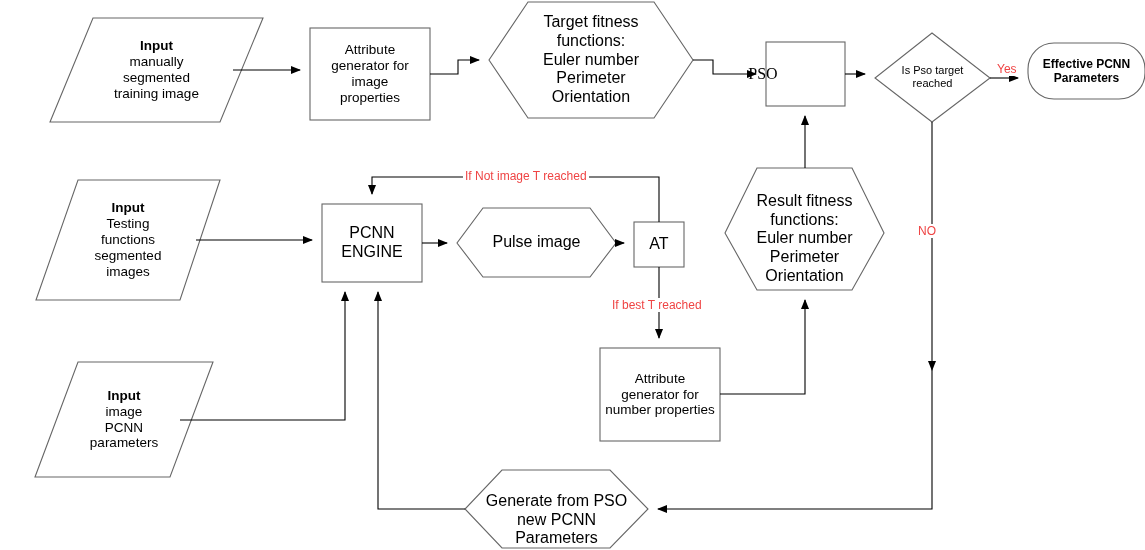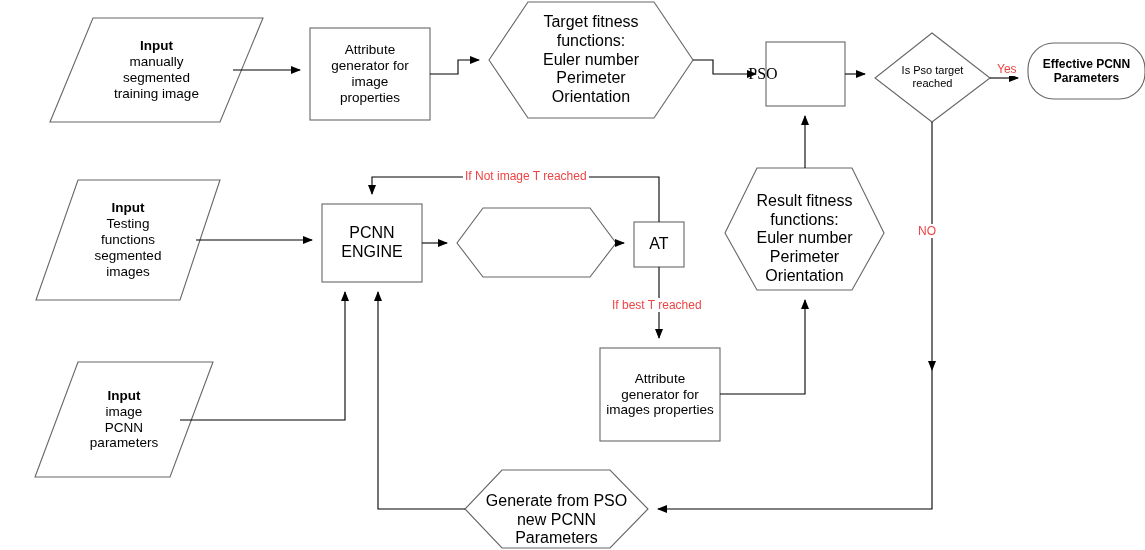--- a/index.html
+++ b/index.html
@@ -151,20 +151,23 @@
     <span class="t13">functions</span>
     <span class="t13">segmented</span>
     <span class="t13">images</span>
   </div>
 
   <div class="node-label" style="left:322px; top:204px; width:100px; height:78px;">
     <span class="t14">PCNN</span>
     <span class="t14">ENGINE</span>
   </div>
 
+  <div class="node-label" style="left:457px; top:208px; width:159px; height:69px;">
+    <span class="t14">Pulse image</span>
+  </div>
 
   <div class="node-label" style="left:634px; top:222px; width:50px; height:45px;align-items:center;">
     <span class="t14">AT</span>
   </div>
 
   <div class="node-label" style="left:725px; top:168px; width:159px; height:118px;justify-content:flex-end;">
     <span class="t14">Result fitness</span>
     <span class="t14">functions:</span>
     <span class="t14 uline">Euler number</span>
     <span class="t14 uline">Perimeter</span>
@@ -174,21 +177,21 @@
   <div class="node-label" style="left:35px; top:362px; width:178px; height:115px;">
     <span class="t13 bold">Input</span>
     <span class="t13">image</span>
     <span class="t13">PCNN</span>
     <span class="t13">parameters</span>
   </div>
 
   <div class="node-label" style="left:600px; top:348px; width:120px; height:93px;">
     <span class="t13">Attribute</span>
     <span class="t13">generator for</span>
-    <span class="t13">images properties</span>
+    <span class="t13">number properties</span>
   </div>
 
   <div class="node-label" style="left:465px; top:470px; width:183px; height:100px;">
     <span class="t14">Generate from PSO</span>
     <span class="t14">new PCNN</span>
     <span class="t14">Parameters</span>
   </div>
 
   <div class="edge-label t12" style="left:995px; top:62px;">Yes</div>
 

